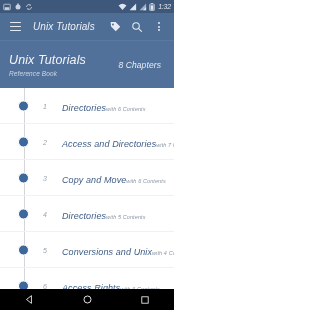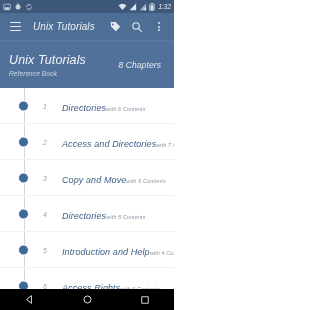--- a/index.html
+++ b/index.html
@@ -182,21 +182,21 @@
           <span class="txt"><span class="name">Copy and Move</span><span class="meta">with 6 Contents</span></span>
         </div>
         <div class="row">
           <span class="dot"></span>
           <span class="num">4</span>
           <span class="txt"><span class="name">Directories</span><span class="meta">with 5 Contents</span></span>
         </div>
         <div class="row">
           <span class="dot"></span>
           <span class="num">5</span>
-          <span class="txt"><span class="name">Introduction and Help</span><span class="meta">with 4 Contents</span></span>
+          <span class="txt"><span class="name">Conversions and Unix</span><span class="meta">with 4 Contents</span></span>
         </div>
         <div class="row">
           <span class="dot"></span>
           <span class="num">6</span>
           <span class="txt"><span class="name">Access Rights</span><span class="meta">with 6 Contents</span></span>
         </div>
       </div>
   </div>
 
   <div class="navbar">

